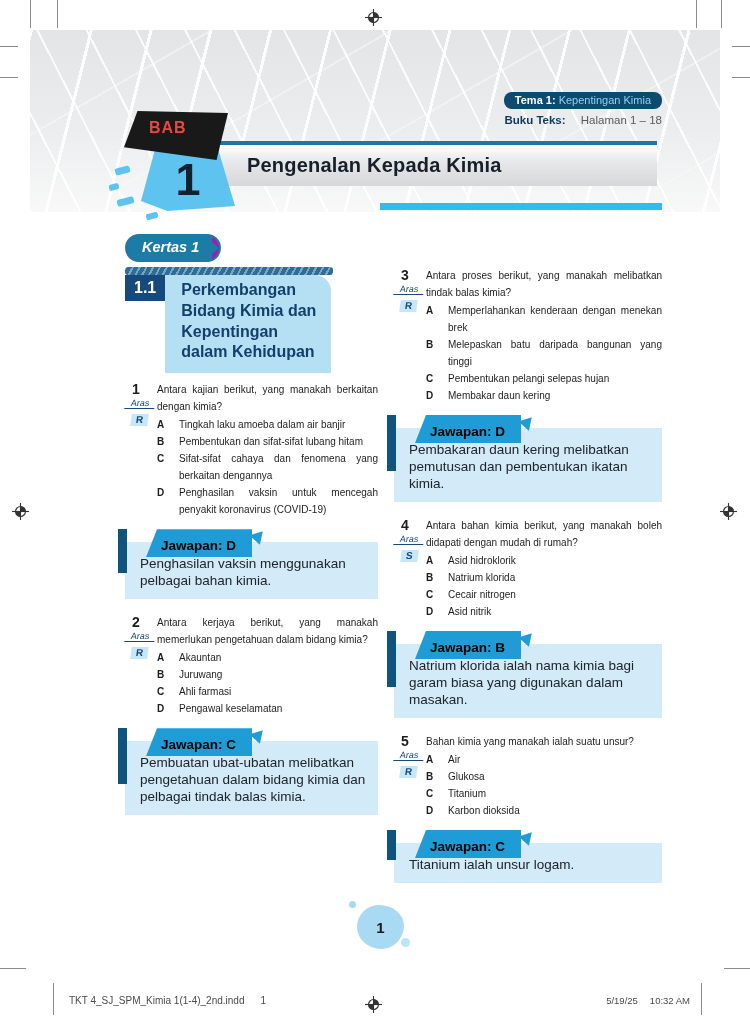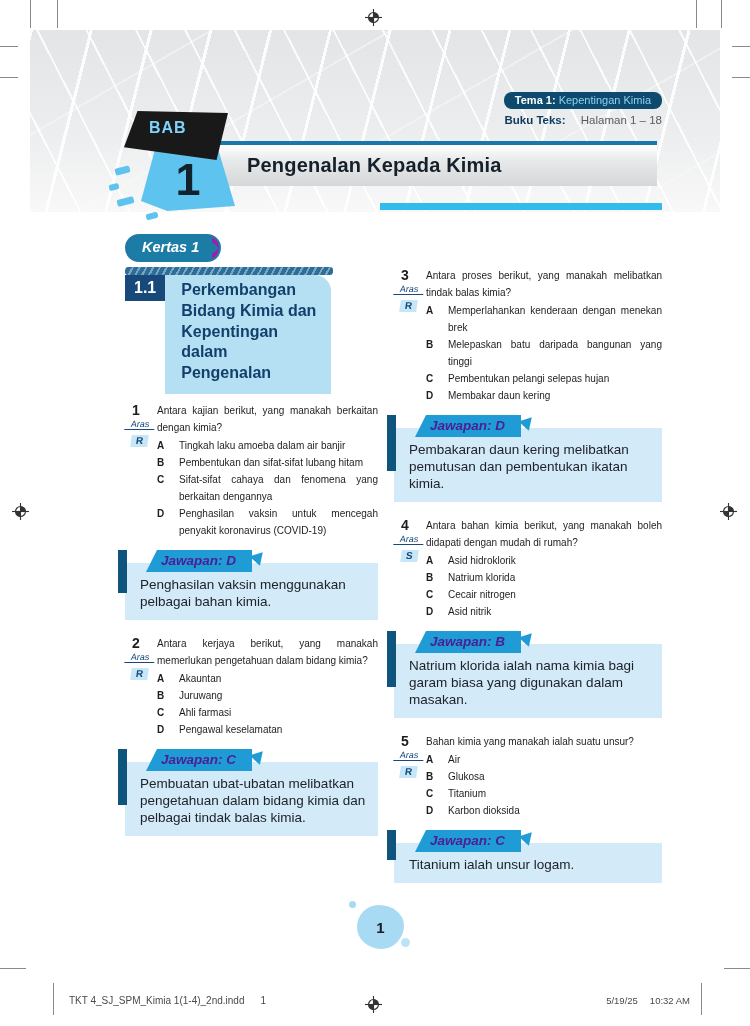--- a/index.html
+++ b/index.html
@@ -28,21 +28,21 @@
   .book-ref .b2{color:#5a5a5a;padding-left:12px;}
 
   
   .chapter-banner{position:absolute;left:215px;top:141px;width:442px;height:64px;z-index:1;}
   .chapter-banner .topline{height:4px;background:#1878ab;}
   .chapter-banner .bannerbody{height:41px;background:linear-gradient(#ffffff 0%,#e7e8e9 40%,#d6d7d8 100%);
     display:flex;align-items:center;padding-left:32px;}
   .chapter-title{font-size:20px;font-weight:bold;color:#15202b;letter-spacing:.2px;}
   .cyanline{position:absolute;left:380px;top:203px;width:282px;height:7px;background:#32bceb;z-index:1;}
   .bab-black{position:absolute;left:124px;top:111px;width:104px;height:49px;background:#191919;z-index:3;
-    clip-path:polygon(13% 0,100% 4%,89% 100%,0 74%);color:#7dd3fc;font-weight:bold;font-size:16px;
+    clip-path:polygon(13% 0,100% 4%,89% 100%,0 74%);color:#ef4444;font-weight:bold;font-size:16px;
     letter-spacing:1px;padding:0;}
   .bab-black span{position:absolute;left:25px;top:8px;}
   .bab-num{position:absolute;left:141px;top:149px;width:94px;height:62px;background:#5ec3ee;z-index:2;
     clip-path:polygon(15% 0,82% 0,100% 92%,28% 100%,0 84%);display:flex;align-items:center;justify-content:center;
     font-size:45px;font-weight:bold;color:#10222e;}
   .dash{position:absolute;background:#5ec3ee;border-radius:2px;z-index:2;}
   .dash.d1{left:115px;top:167px;width:15px;height:7px;transform:rotate(-14deg);}
   .dash.d2{left:109px;top:184px;width:10px;height:6px;transform:rotate(-14deg);}
   .dash.d3{left:117px;top:198px;width:17px;height:7px;transform:rotate(-14deg);}
   .dash.d4{left:146px;top:213px;width:12px;height:6px;transform:rotate(-14deg);}
@@ -81,22 +81,22 @@
   .q-body{flex:1;font-size:10px;line-height:17px;}
   .q-text{text-align:justify;margin-bottom:1px;}
   .opt{display:flex;}
   .opt-letter{width:22px;flex-shrink:0;font-weight:bold;}
   .opt-text{flex:1;text-align:justify;}
 
   
   .answer-box{position:relative;background:#d3eaf8;margin:24px 0 15px 0;padding:13px 10px 10px 15px;
     font-size:13.5px;line-height:17px;color:#20242a;}
   .answer-box::before{content:'';position:absolute;left:-7px;top:-13px;width:9px;height:76%;background:#0f547c;}
-  .ribbon{position:absolute;top:-13px;left:21px;background:#1f9cd6;color:#4c1d95;font-weight:bold;font-size:13.5px;
-    padding:2px 16px 3px 15px;clip-path:polygon(11px 0,100% 0,100% 100%,0 100%);font-style:italic;}
+  .ribbon{position:absolute;top:-13px;left:21px;background:#1f9cd6;color:#000000;font-weight:bold;font-size:13.5px;
+    padding:8px 16px 3px 15px;clip-path:polygon(11px 0,100% 0,100% 100%,0 100%);}
   .ribbon-tail{position:absolute;width:0;height:0;border-top:12px solid #1f9cd6;border-left:7px solid transparent;
     border-right:7px solid transparent;transform:rotate(-18deg);}
 
   
   .page-blob{position:absolute;left:357px;top:905px;width:47px;height:44px;background:#a8daf3;z-index:1;
     border-radius:46% 54% 48% 52% / 50% 46% 54% 50%;display:flex;align-items:center;justify-content:center;
     font-size:15px;font-weight:bold;color:#1c1c1c;}
   .page-blob::before{content:'';position:absolute;left:-8px;top:-4px;width:7px;height:7px;border-radius:50%;background:#a8daf3;}
   .page-blob::after{content:'';position:absolute;right:-6px;bottom:2px;width:9px;height:9px;border-radius:50%;background:#bde4f6;}
 
@@ -186,21 +186,21 @@
   </div>
 
   <div class="cols">
 
     <div class="col-left">
 
       <div class="section-head">
         <div class="section-strip"></div>
         <div class="section-row">
           <div class="section-num">1.1</div>
-          <div class="section-title">Perkembangan Bidang Kimia dan Kepentingan dalam Pengenalan</div>
+          <div class="section-title">Perkembangan Bidang Kimia dan Kepentingan dalam Kehidupan</div>
         </div>
       </div>
 
       <div class="q">
         <div class="q-gutter">
           <div class="q-num">1</div>
           <div class="aras">
             <span class="aras-label">Aras</span>
             <span class="aras-level">R</span>
           </div>

